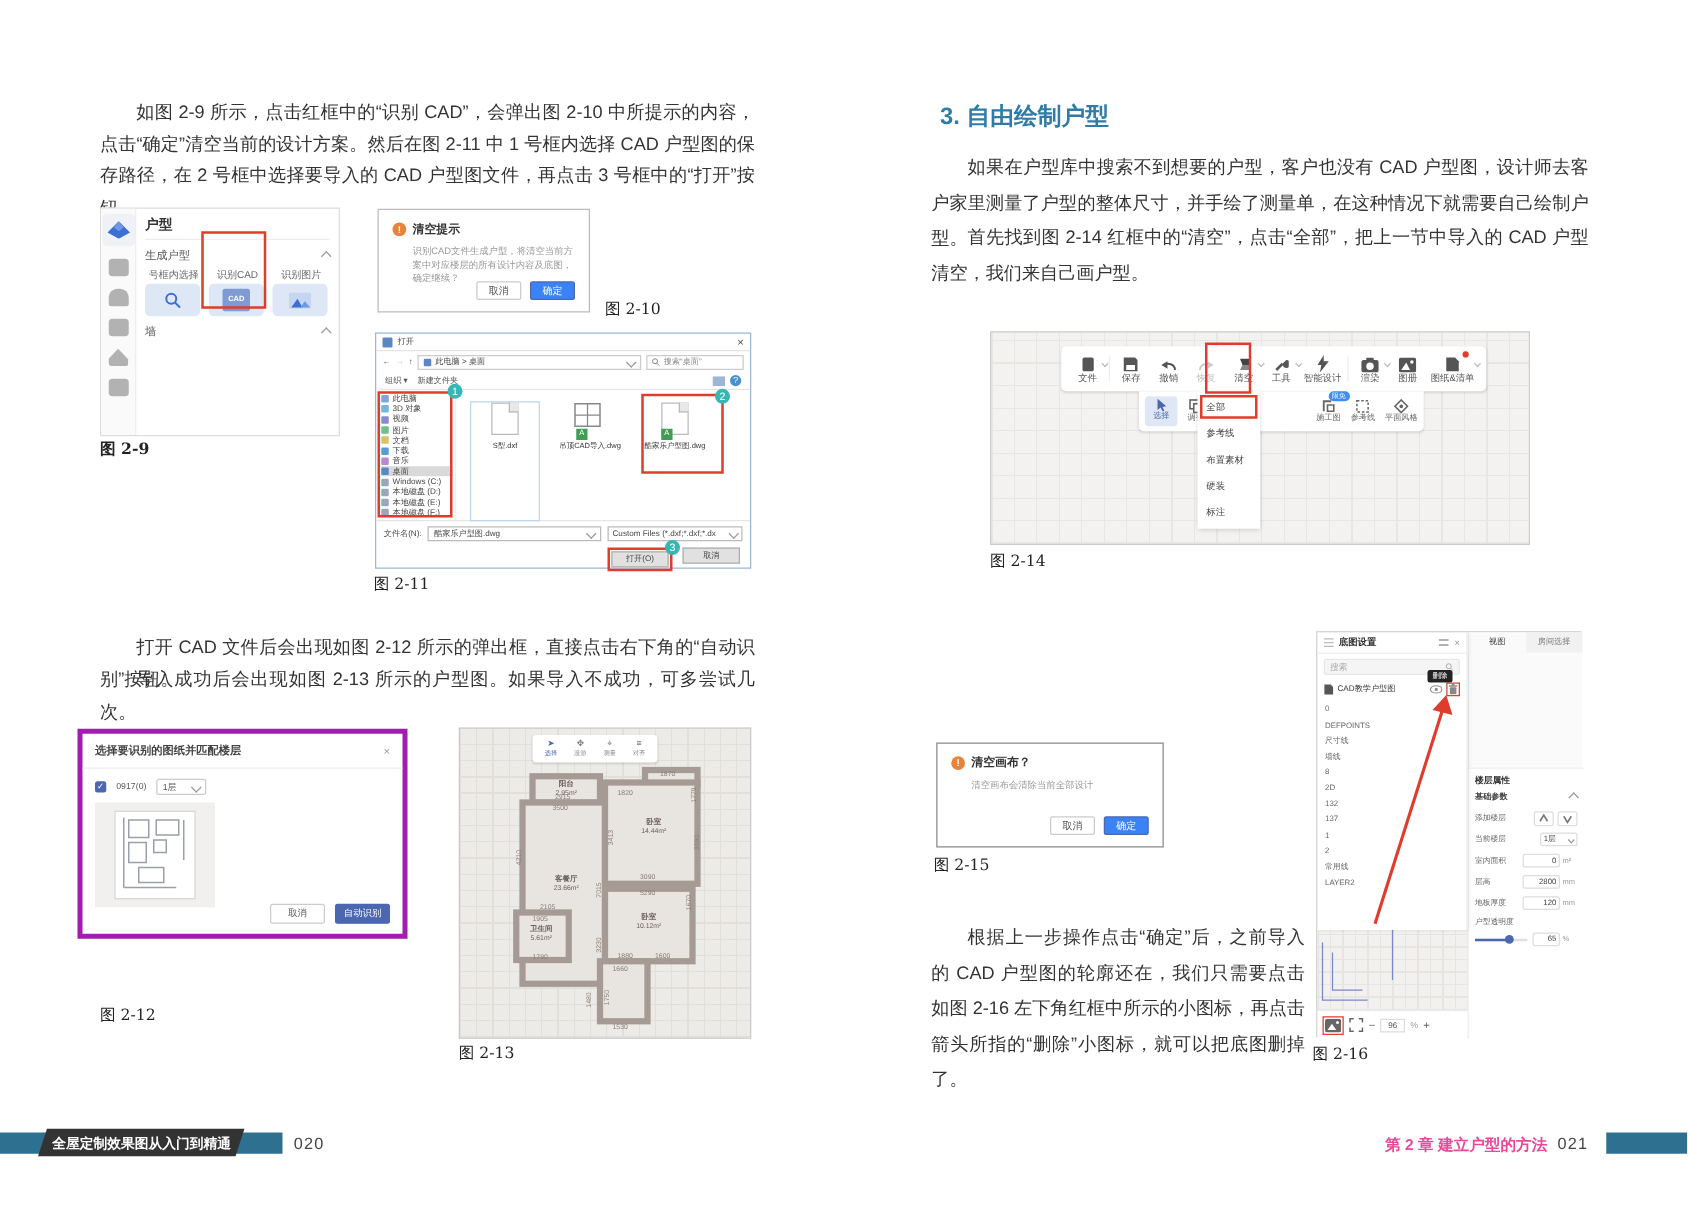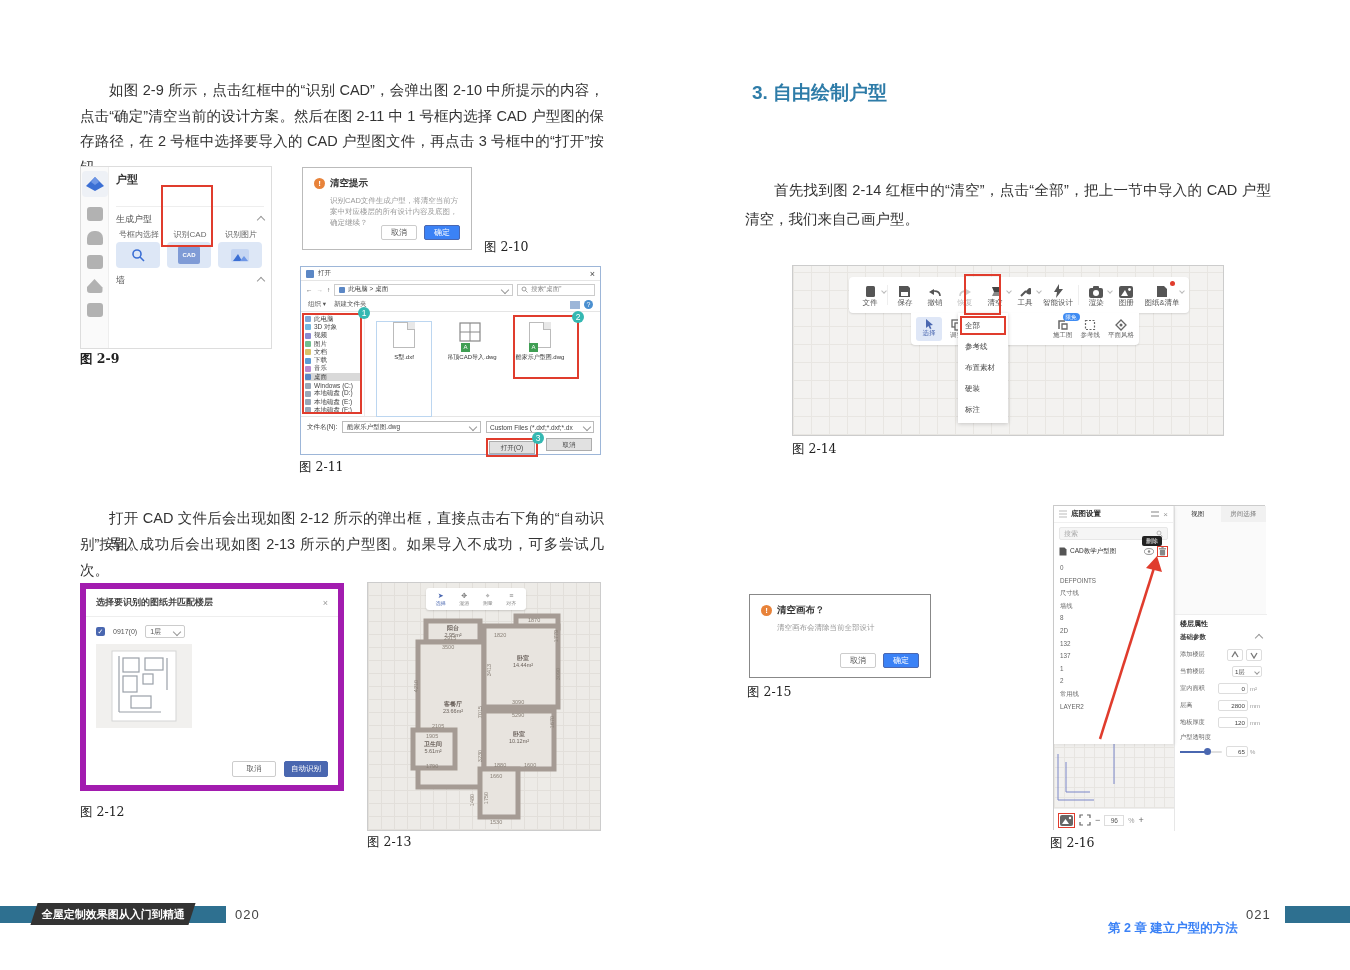--- a/index.html
+++ b/index.html
@@ -16,21 +16,21 @@
   .nbadge { position:absolute; width:12px; height:12px; border-radius:50%; background:#35b8b2; color:#fff; font-size:8.5px; line-height:12px; text-align:center; z-index:5; }
 
   
   #fig9 { left:80px; top:166px; width:192px; height:183px; border:1px solid #ddd; display:flex; }
   .f9-rail { width:32px; border-right:1px solid #eee; background:#fafafa; display:flex; flex-direction:column; align-items:center; padding-top:4px; gap:10px; }
   .f9-logo { width:26px; height:26px; background:#eef1f6; border-radius:4px; display:flex; align-items:center; justify-content:center; }
   .f9-railicon { width:16px; height:14px; background:#9a9a9a; border-radius:3px; opacity:.75; }
   .f9-railicon.b2 { border-radius:7px 7px 2px 2px; }
   .f9-railicon.b3 { clip-path:polygon(50% 0,100% 60%,100% 100%,0 100%,0 60%); }
   .f9-main { flex:1; padding:5px 7px; position:relative; }
-  .f9-title { font-size:11px; font-weight:bold; color:#333; padding-bottom:19px; border-bottom:1px solid #eee; }
+  .f9-title { font-size:11px; font-weight:bold; color:#333; padding-bottom:4px; border-bottom:1px solid #eee; }
   .f9-sec { display:flex; justify-content:space-between; align-items:center; font-size:9px; color:#555; margin:6px 0 3px; }
   .f9-tiles { display:flex; gap:5px; }
   .f9-tile { width:46px; text-align:center; }
   .f9-tile .lbl { font-size:8px; color:#666; margin-bottom:2px; white-space:nowrap; }
   .f9-card { width:44px; height:26px; background:#dde7f6; border-radius:4px; display:flex; align-items:center; justify-content:center; }
   .f9-wall { width:44px; height:26px; display:flex; align-items:center; justify-content:center; }
   .f9-redbox { position:absolute; left:52px; top:18px; width:52px; height:62px; border:2px solid #e03c2d; z-index:4; }
   .cadfile { width:22px; height:18px; background:#7f9bd6; border-radius:2px; position:relative; color:#fff; font-size:6px; font-weight:bold; line-height:18px; text-align:center; }
   .wall-straight { width:30px; height:8px; border:2px solid #9a938d; background:#d9d4cf; }
   .wall-rect { width:18px; height:18px; border:4px solid #9a938d; }
@@ -72,21 +72,21 @@
   .fname { font-size:6px; line-height:7.5px; color:#333; }
   .f11-file2box { position:absolute; left:148px; top:3px; width:66px; height:64px; border:2px solid #e03c2d; }
   .f11-foot { border-top:1px solid #e5e5e5; padding:4px 6px 0; display:flex; align-items:center; gap:5px; }
   .f11-input { flex:1; height:12px; border:1px solid #bbb; display:flex; align-items:center; justify-content:space-between; padding:0 4px; }
   .f11-filter { width:108px; height:12px; border:1px solid #bbb; display:flex; align-items:center; justify-content:space-between; padding:0 3px; white-space:nowrap; overflow:hidden; }
   .f11-btnrow { display:flex; justify-content:flex-end; gap:8px; padding:5px 8px 0; position:relative; }
   .f11-btn { width:46px; height:13px; border:1px solid #adadad; background:#e1e1e1; text-align:center; line-height:12px; font-size:6.5px; }
   .f11-openwrap { position:relative; border:2px solid #e03c2d; padding:1px; }
 
   
-  #fig12 { left:80px; top:583px; width:264px; height:208px; border:6px solid #a21caf; }
+  #fig12 { left:62px; top:583px; width:264px; height:168px; border:4px solid #a21caf; }
   .f12-head { display:flex; justify-content:space-between; align-items:center; padding:7px 10px; border-bottom:1px solid #eee; font-size:9px; color:#444; font-weight:bold; }
   .f12-content { padding:8px 10px; }
   .f12-row { display:flex; align-items:center; gap:8px; }
   .f12-check { width:9px; height:9px; background:#4a67b0; border-radius:2px; color:#fff; font-size:7px; line-height:9px; text-align:center; }
   .f12-dd { width:40px; height:13px; border:1px solid #ccc; border-radius:2px; font-size:7px; display:flex; align-items:center; justify-content:space-between; padding:0 4px; color:#555; }
   .f12-thumb { margin-top:6px; width:96px; height:84px; background:#f1f0ee; display:flex; align-items:center; justify-content:center; }
   .f12-foot { position:absolute; right:10px; bottom:8px; display:flex; gap:8px; }
   .f12-btn { min-width:44px; height:16px; border:1px solid #ccc; border-radius:2px; background:#fff; font-size:7.5px; line-height:14px; text-align:center; color:#555; padding:0 6px; }
   .f12-btn.primary { background:#4a67b0; border-color:#4a67b0; color:#fff; }
 
@@ -157,21 +157,21 @@
   .f16-mbtn { width:16px; height:12px; border:1px solid #ddd; border-radius:2px; display:flex; align-items:center; justify-content:center; }
   .f16-slider { position:relative; flex:1; height:2px; background:#e0e0e0; border-radius:1px; margin-right:4px; }
   .f16-slider .fill { position:absolute; left:0; top:0; height:2px; width:60%; background:#4a67b0; }
   .f16-slider .knob { position:absolute; left:58%; top:-2.5px; width:7px; height:7px; border-radius:50%; background:#4a67b0; }
 
   
   .foot-teal { position:absolute; background:#2e7090; height:17px; top:906px; }
   .foot-dark { position:absolute; left:34px; top:903px; width:158px; height:22px; background:#333; transform:skewX(-18deg); z-index:2; display:flex; align-items:center; justify-content:center; }
   .foot-dark span { transform:skewX(18deg); color:#fff; font-size:11px; font-weight:bold; white-space:nowrap; }
   .foot-page { position:absolute; top:907px; font-size:13px; color:#444; letter-spacing:1px; }
-  .foot-chap { position:absolute; top:908px; font-size:12.5px; font-weight:bold; color:#3b82f6;margin-top:12px; }
+  .foot-chap { position:absolute; top:908px; font-size:12.5px; font-weight:bold; color:#ec4899; }
 
   .heading { position:absolute; left:752px; top:80px; font-size:19px; font-weight:bold; color:#2e7ca8; }
 
   svg { display:block; }
 </style>
 </head>
 <body>
 
 <div id="root">
 
@@ -479,20 +479,21 @@
     <span class="f13-dim" style="left:156px; top:179px;">1600</span>
     <span class="f13-dim" style="left:122px; top:190px;">1660</span>
     <span class="f13-dim v" style="left:106px; top:170px;">3230</span>
     <span class="f13-dim v" style="left:112px; top:212px;">1750</span>
     <span class="f13-dim v" style="left:98px; top:214px;">1480</span>
     <span class="f13-dim" style="left:122px; top:236px;">1530</span>
   </div>
   <div class="caption" style="left:367px; top:834px;">图 2-13</div>
 
   <div class="heading">3. 自由绘制户型</div>
+  <p class="para ind wide-lh" style="left:745px; top:120px; width:526px;">如果在户型库中搜索不到想要的户型，客户也没有 CAD 户型图，设计师去客户家里测量了户型的整体尺寸，并手绘了测量单，在这种情况下就需要自己绘制户型。</p>
   <p class="para ind wide-lh" style="left:745px; top:176px; width:526px;">首先找到图 2-14 红框中的“清空”，点击“全部”，把上一节中导入的 CAD 户型清空，我们来自己画户型。</p>
 
   <div class="fig" id="fig14">
     <div class="f14-bar">
       <div class="tb-item">
         <div class="tbico">
             <svg width="13" height="13" viewBox="0 0 13 13">
               <rect x="2" y="1" width="9" height="11" rx="1.5" fill="#555"></rect>
             </svg>
           </div>
@@ -643,20 +644,21 @@
       <div class="dlg-title">清空画布？</div>
     </div>
     <div class="dlg-body">清空画布会清除当前全部设计</div>
     <div class="dlg-btns">
       <div class="dlg-btn">取消</div>
       <div class="dlg-btn primary">确定</div>
     </div>
   </div>
   <div class="caption" style="left:747px; top:684px;">图 2-15</div>
 
+  <p class="para ind wide-lh" style="left:745px; top:736px; width:299px;">根据上一步操作点击“确定”后，之前导入的 CAD 户型图的轮廓还在，我们只需要点击如图 2-16 左下角红框中所示的小图标，再点击箭头所指的“删除”小图标，就可以把底图删掉了。</p>
 
   <div class="fig" id="fig16">
     <div class="f16-right">
       <div class="f16-tabs">
         <div class="f16-tab active">视图</div>
         <div class="f16-tab">房间选择</div>
       </div>
       <div class="f16-props">
         <div class="f16-ptitle">楼层属性</div>
         <div class="f16-psec">

